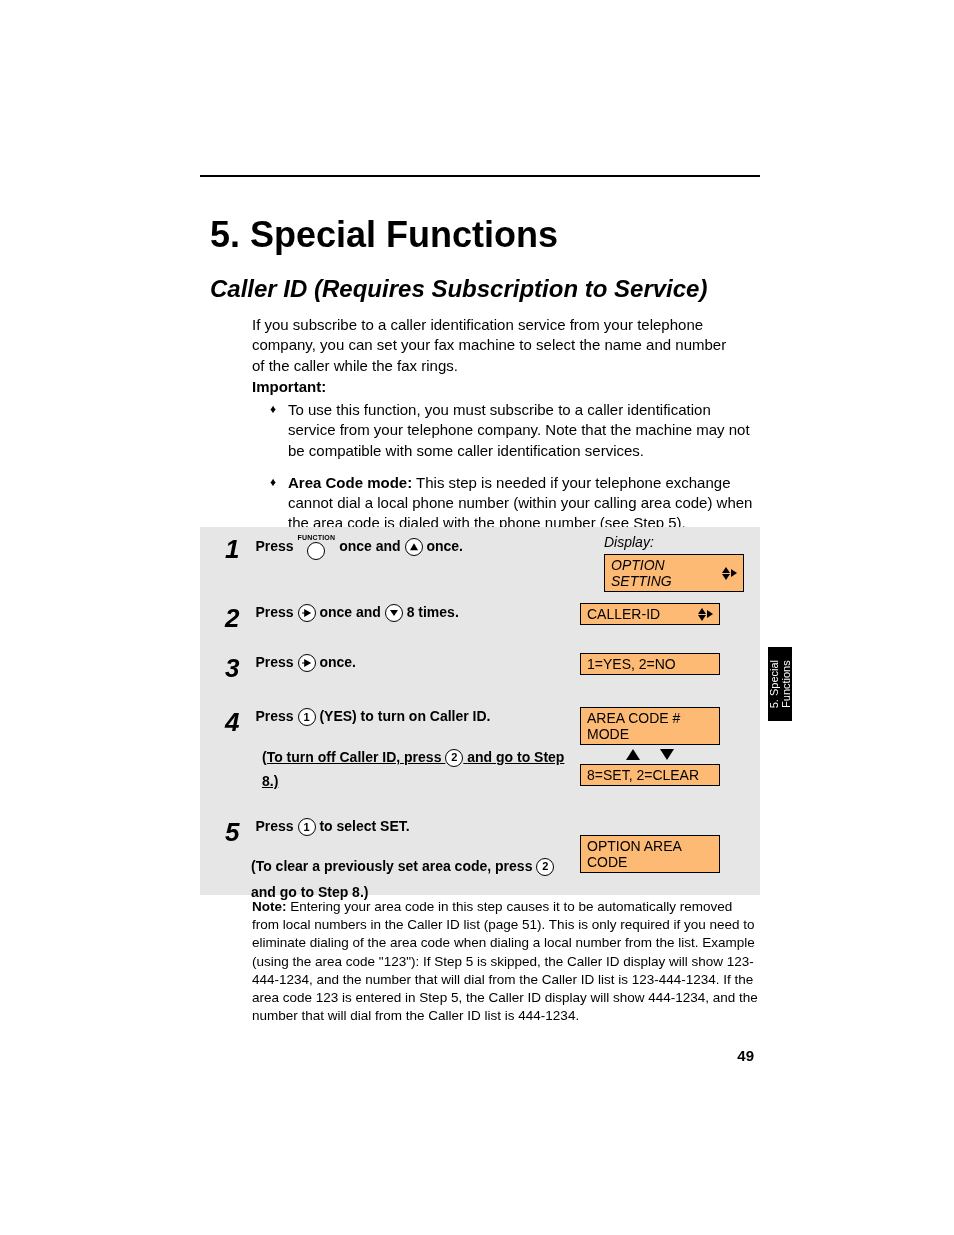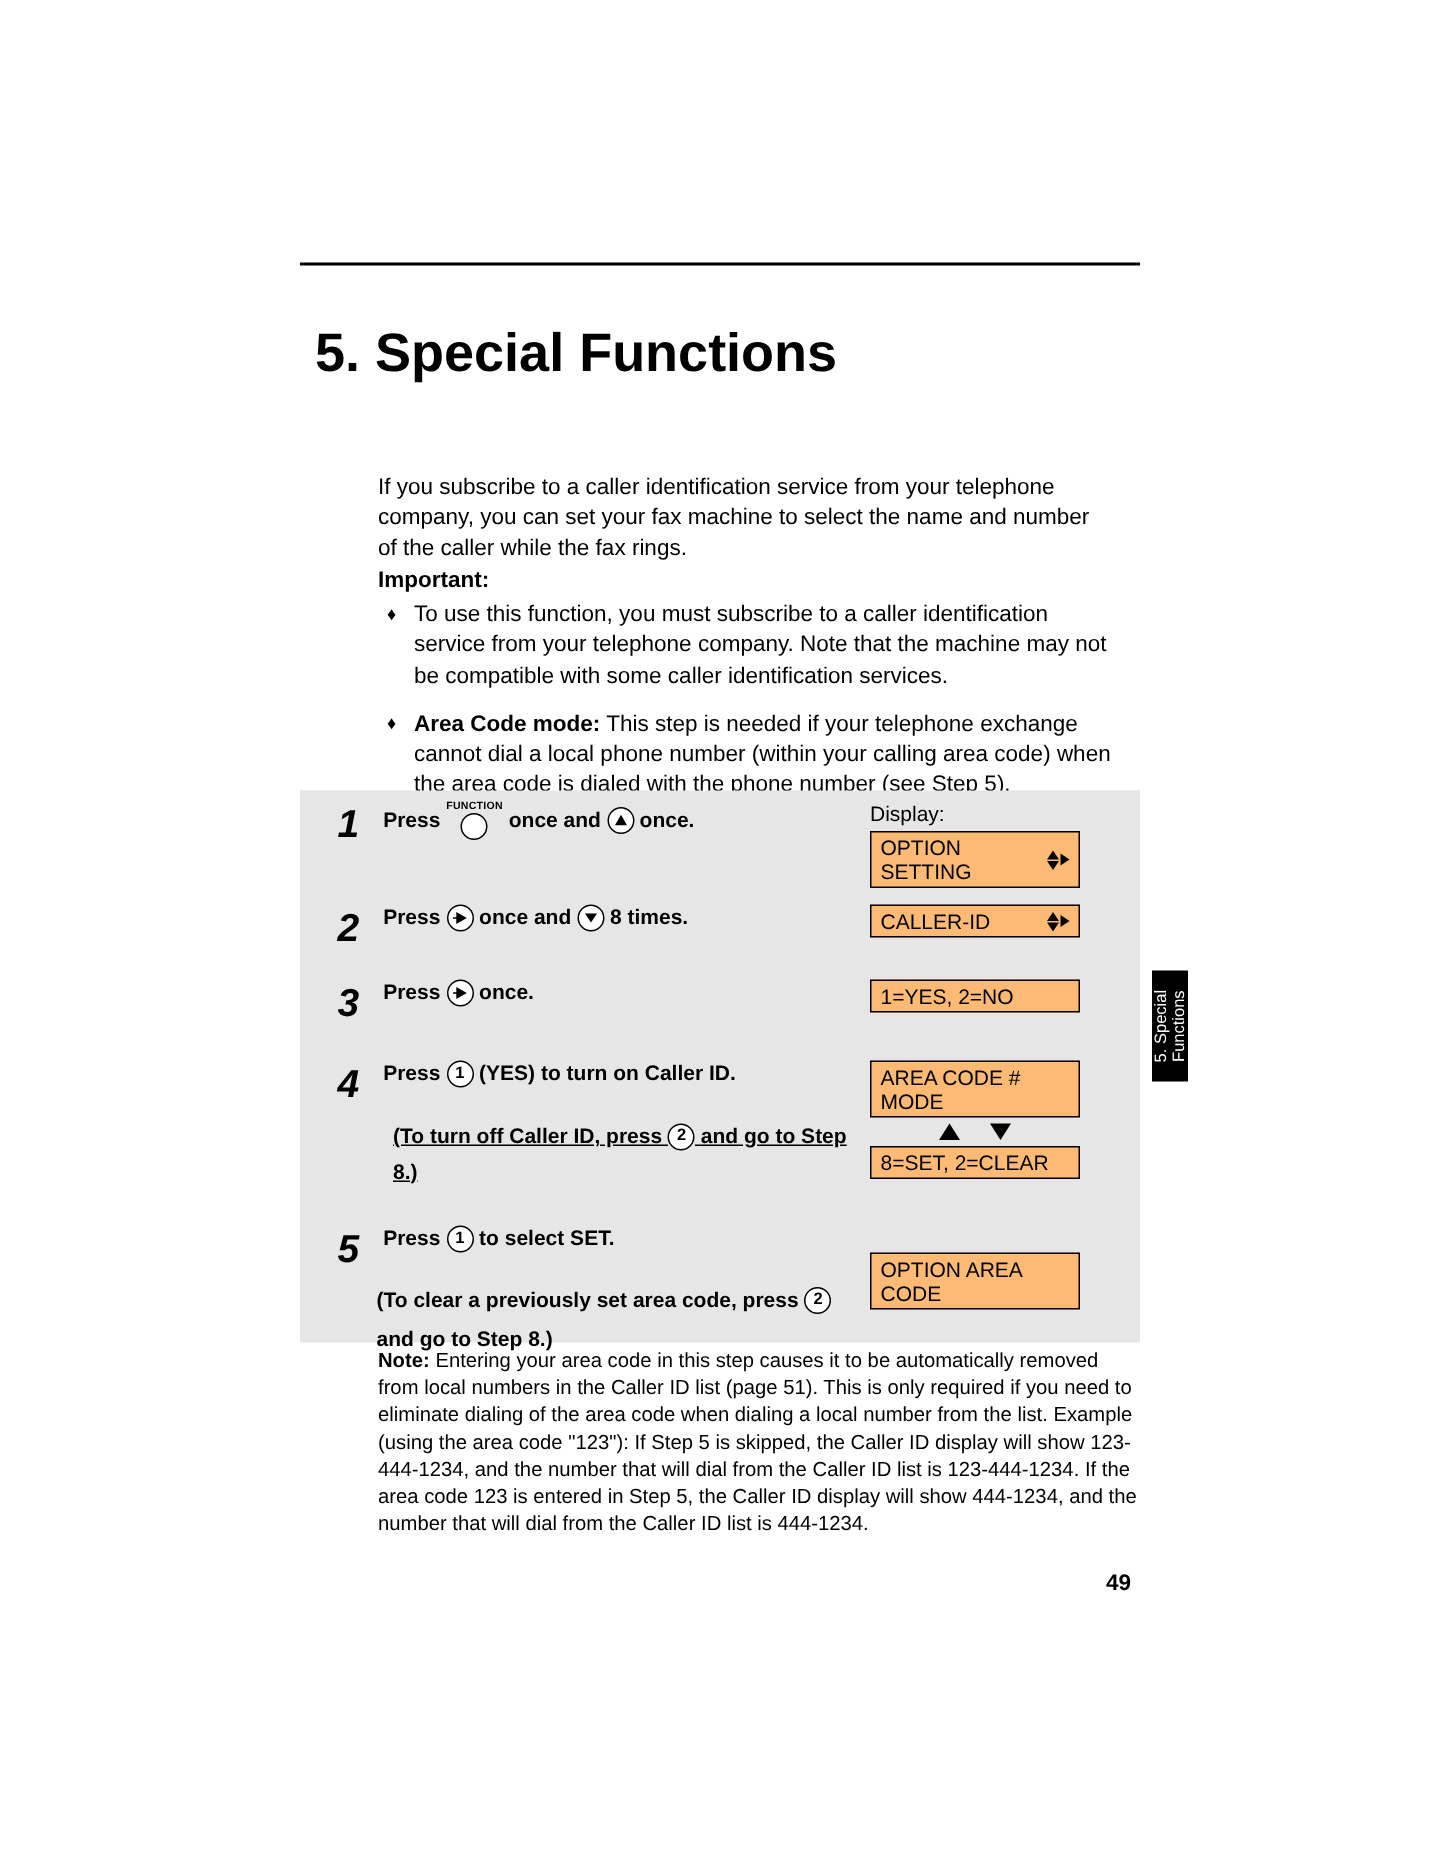--- a/index.html
+++ b/index.html
@@ -3,21 +3,21 @@
 <meta charset="utf-8">
 <style>
   * { box-sizing: border-box; margin: 0; padding: 0; }
   html, body { width: 954px; height: 1235px; background: #fff; font-family: Arial, Helvetica, sans-serif; color: #000; }
   .page { position: relative; width: 954px; height: 1235px; }
   .rule-top { position: absolute; left: 200px; top: 175px; width: 560px; border-top: 2px solid #000; }
   .chapter { position: absolute; left: 210px; top: 214px; font-weight: bold; font-size: 36px; }
   .section { position: absolute; left: 210px; top: 275px; font-style: italic; font-weight: bold; font-size: 24px; }
   .intro { position: absolute; left: 252px; top: 315px; width: 480px; font-size: 15px; line-height: 1.35; }
   .important-label { position: absolute; left: 252px; top: 378px; font-weight: bold; font-size: 15px; }
-  .bullets { position: absolute; left: 258px; top: 400px; width: 488px; font-size: 15px; line-height: 1.35; }
+  .bullets { position: absolute; left: 270px; top: 400px; width: 488px; font-size: 15px; line-height: 1.35; }
   .bullets li { list-style: none; position: relative; padding-left: 18px; margin-bottom: 12px; }
   .bullets li::before { content: "\2666"; position: absolute; left: 0; top: 1px; font-size: 12px; }
   .bullets b { font-weight: bold; }
   .steps-bg { position: absolute; left: 200px; top: 527px; width: 560px; height: 368px; background: #e6e6e6; }
   .step { position: absolute; }
   .stepnum { font-family: Arial, Helvetica, sans-serif; font-style: italic; font-weight: bold; font-size: 26px; display: inline-block; width: 26px; vertical-align: top; }
   .steptext { font-size: 14px; font-weight: bold; display: inline; }
   .btn-circle { display: inline-block; width: 18px; height: 18px; border: 1.5px solid #000; border-radius: 50%; position: relative; vertical-align: middle; background:#fff; }
   .btn-func { display:inline-block; text-align:center; vertical-align:middle; position:relative; }
   .btn-func-label { font-size: 7px; font-weight:bold; letter-spacing:0.2px; display:block; line-height:1; }
@@ -41,20 +41,21 @@
   .sidetab-inner { transform: rotate(-90deg); white-space:nowrap; line-height:1.1; text-align:center; }
 </style>
 </head>
 <body>
 
 <div class="page">
 
   <div class="rule-top"></div>
 
   <h1 class="chapter">5. Special Functions</h1>
+  <h2 class="section">Caller ID (Requires Subscription to Service)</h2>
 
   <p class="intro">If you subscribe to a caller identification service from your telephone company, you can set your fax machine to select the name and number of the caller while the fax rings.</p>
 
   <p class="important-label">Important:</p>
 
   <ul class="bullets">
     <li><span>To use this function, you must subscribe to a caller identification service from your telephone company. Note that the machine may not be compatible with some caller identification services.</span></li>
     <li><b>Area Code mode:</b><span> This step is needed if your telephone exchange cannot dial a local phone number (within your calling area code) when the area code is dialed with the phone number (see Step 5).</span></li>
   </ul>
 
@@ -66,21 +67,21 @@
       <span>Press </span>
       <span class="btn-func">
         <span class="btn-func-label">FUNCTION</span>
         <span class="btn-circle" style="margin-top:1px;"></span>
       </span>
       <span> once and </span>
       <span class="btn-circle btn-up-filled"></span>
       <span> once.</span>
     </span>
   </div>
-  <div style="position:absolute; left:580px; top:534px; width:140px;">
+  <div style="position:absolute; left:604px; top:534px; width:140px;font-style:italic;">
     <div class="display-label">Display:</div>
     <div class="display-box" style="margin-top:4px;">
       <span>OPTION SETTING</span>
       <span class="disp-arrows">
         <span class="stacked">
             <span class="tri-up"></span>
             <span class="tri-down"></span>
           </span>
         <span class="tri-right"></span>
       </span>

